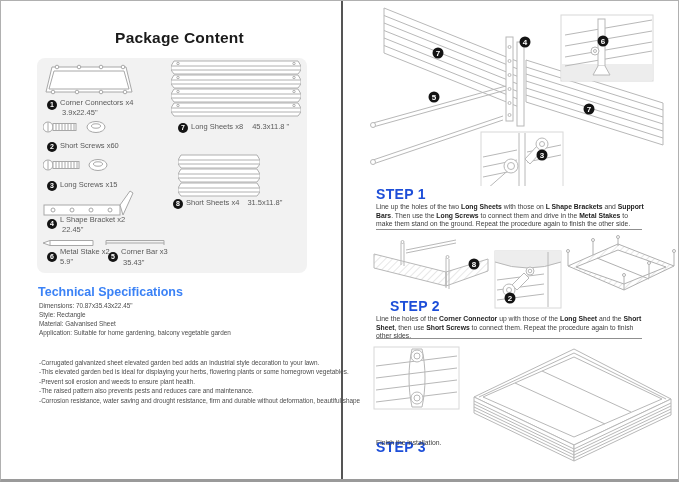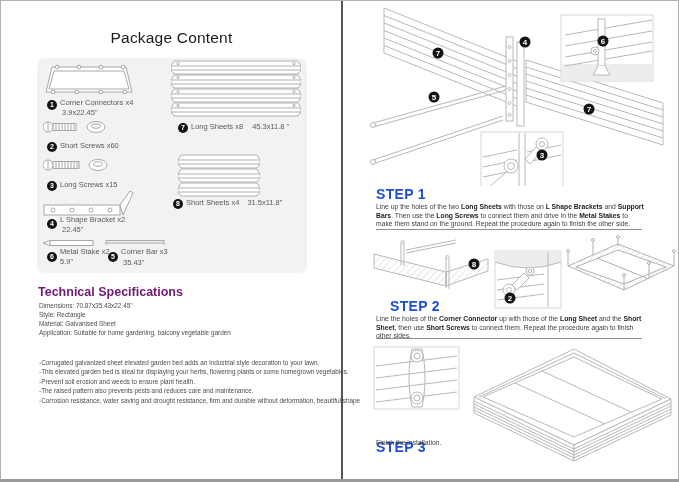--- a/index.html
+++ b/index.html
@@ -1,29 +1,29 @@
 <!DOCTYPE html>
 <html><head>
 <meta charset="utf-8">
 <style>
   html,body{margin:0;padding:0;background:#fff;}
   .page{position:relative;width:679px;height:482px;background:#fff;
         border:1px solid #b0b0b0;border-bottom:3px solid #9a9a9a;box-sizing:border-box;
         font-family:"Liberation Sans",sans-serif;color:#222;overflow:hidden;}
   .abs{position:absolute;}
   .divider{position:absolute;left:340px;top:0;width:2px;height:482px;background:#555;}
-  .title{position:absolute;left:0;top:28px;width:341px;text-align:center;
-         font-size:15.5px;font-weight:normal;color:#1a1a1a;letter-spacing:.2px;}
+  .title{position:absolute;left:8px;top:28px;width:341px;text-align:center;
+         font-size:15.5px;font-weight:bold;color:#1a1a1a;letter-spacing:.2px;}
   .panel{position:absolute;left:36px;top:57px;width:270px;height:215px;
          background:#f2f2f2;border-radius:8px;}
   .badge{display:inline-block;width:10px;height:10px;border-radius:50%;background:#141414;
          color:#fff;font-size:7px;font-weight:bold;line-height:10.5px;text-align:center;}
   .ilabel{position:absolute;font-size:7.5px;color:#5a5a5a;white-space:nowrap;}
   .idim{font-size:7.5px;color:#5a5a5a;white-space:nowrap;}
-  .sec-h{position:absolute;font-size:12.5px;font-weight:bold;color:#701a75;}
+  .sec-h{position:absolute;font-size:12.5px;font-weight:bold;color:#3b82f6;}
   .spec-line,.feat-line{font-size:6.4px;color:#4c4c4c;line-height:9px;white-space:nowrap;}
   .feat-line{line-height:9.4px;}
   .step-h{position:absolute;font-size:14px;font-weight:600;color:#1d4ed8;letter-spacing:.3px;}
   .step-body{position:absolute;font-size:6.8px;color:#3e3e3e;line-height:8.6px;}
   .step-body .b{font-weight:bold;color:#1d1d1d;}
   .rule{position:absolute;height:1px;background:#8f8f8f;}
   svg text{font-family:"Liberation Sans",sans-serif;}
 </style>
 </head>
 <body>

